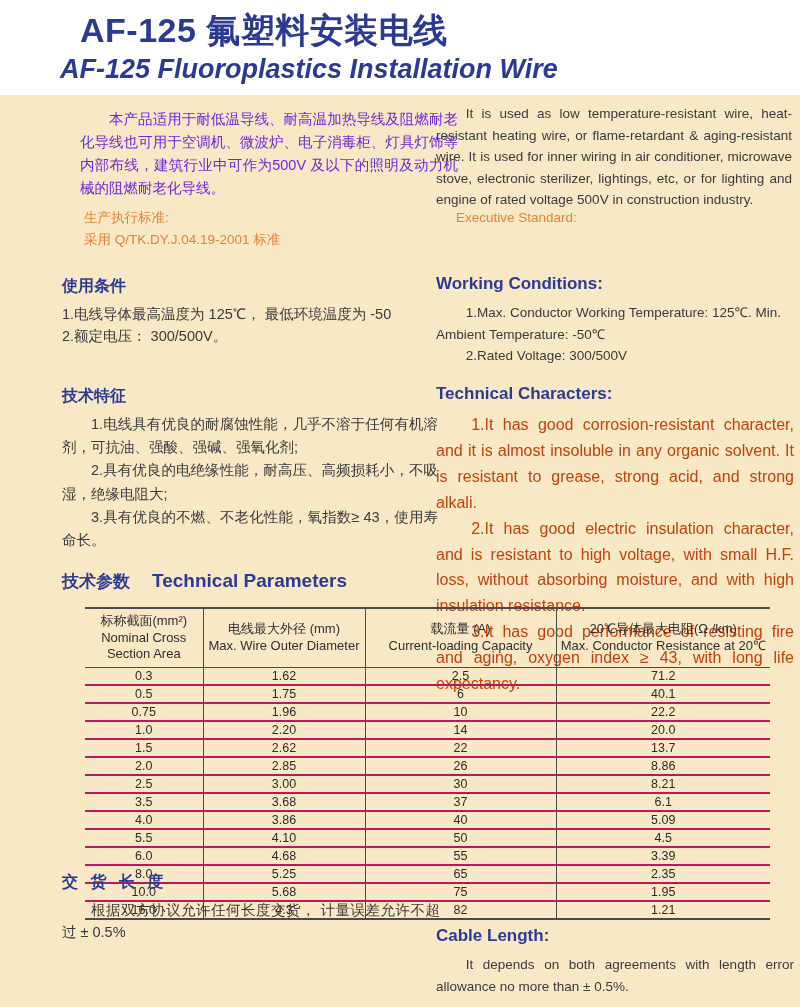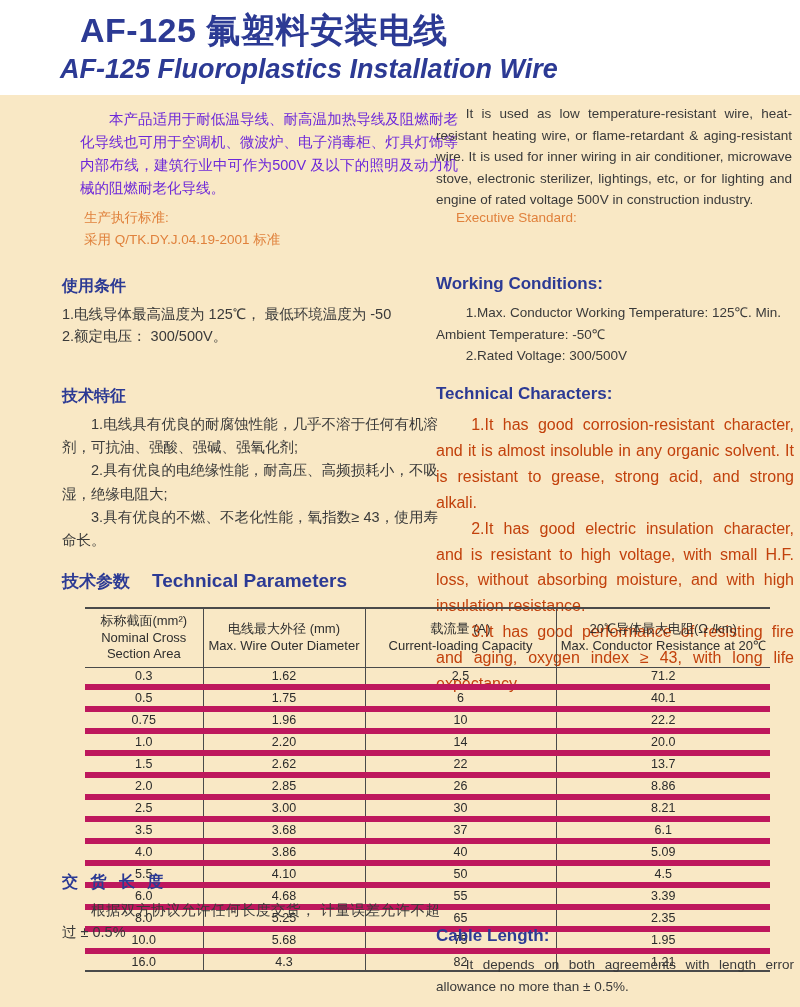--- a/index.html
+++ b/index.html
@@ -65,21 +65,21 @@
   .table-wrap { top:607px; left:85px; }
   table { border-collapse:collapse; width:685px; table-layout:fixed; }
   thead th {
     border-top:2px solid #4a4a4a; border-bottom:1px solid #4a4a4a;
     font-weight:normal; padding:4px 2px 5px; vertical-align:middle;
   }
   th + th, td + td { border-left:1px solid #4a4a4a; }
   .th-cn { font-size:13px; color:#2e2e2e; line-height:1.3; }
   .th-en { font-size:13px; color:#2e2e2e; line-height:1.25; }
   tbody td {
-    border-bottom:6px solid #be185d;
+    border-bottom:2px solid #be185d;
     font-size:12.5px; color:#2b2b2b; text-align:center;
     height:17px; line-height:16px; padding:0 2px;
   }
   tbody tr:last-child td { border-bottom:2px solid #4a4a4a; }
 
   
   .cable-cn { top:872px; left:62px; width:378px; }
   .cable-cn .h-cn { letter-spacing:4px; }
   .cable-cn p { font-size:14.5px; line-height:1.55; text-align:justify; text-indent:2em; color:#3a3a3a; }
   .cable-en { top:926px; left:436px; width:358px; }

